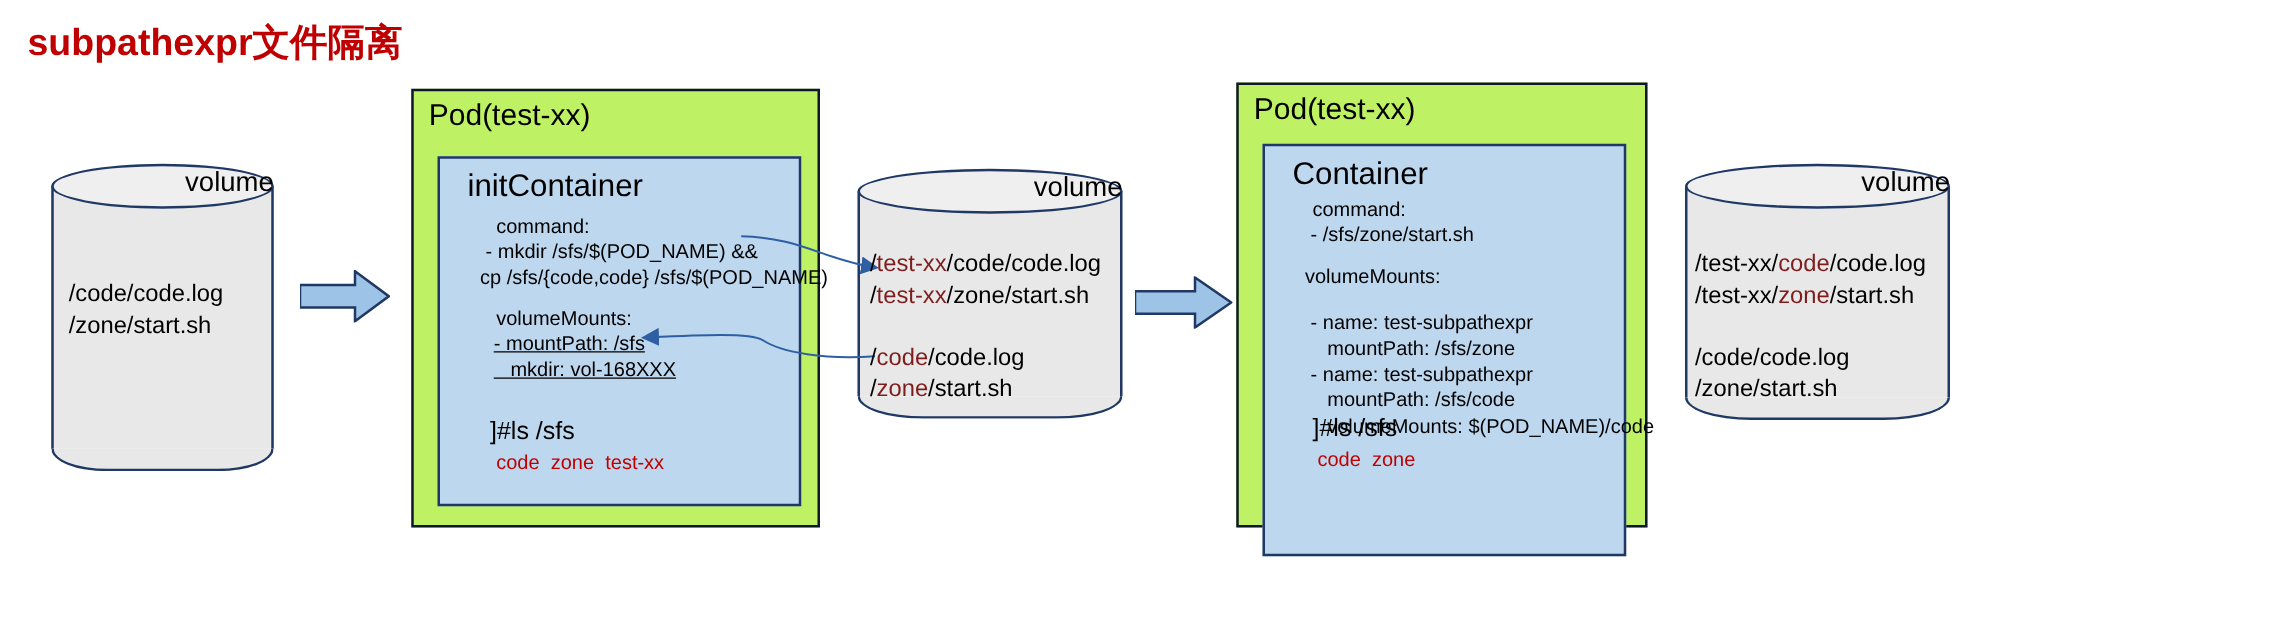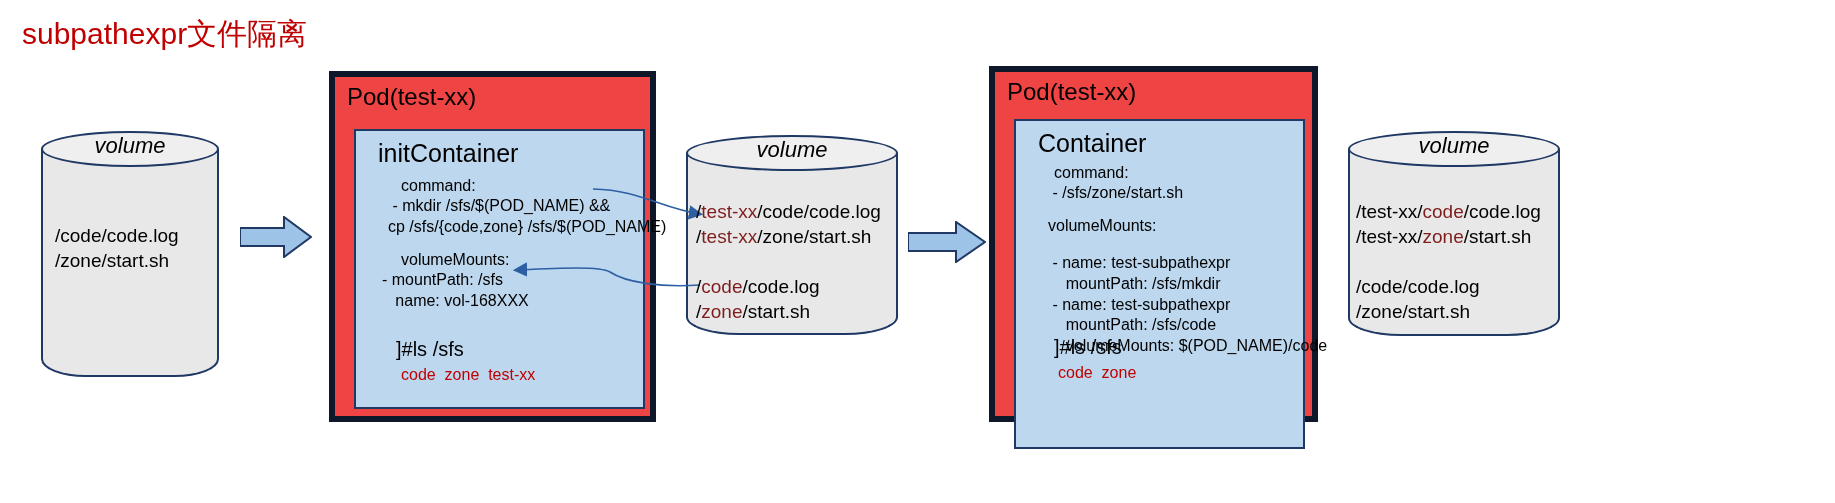--- a/index.html
+++ b/index.html
@@ -6,21 +6,21 @@
   body{
     width:1835px;height:503px;background:#ffffff;
     font-family:"Liberation Sans","DejaVu Sans",sans-serif;
     position:relative;overflow:hidden;
   }
   .stage{position:absolute;left:0;top:0;width:1835px;height:503px;}
 
   
   .title{
     position:absolute;left:22px;top:14px;
-    font-size:30px;color:#C00000;letter-spacing:0px;white-space:nowrap;
+    font-size:30px;color:#C00000;letter-spacing:0px;white-space:nowrap;font-weight:bold;
   }
 
   
   .cyl{position:absolute;}
   .cyl .body{
     position:absolute;left:0;top:18px;width:100%;height:calc(100% - 36px);
     background:#E8E8E8;border-left:2px solid #1F3864;border-right:2px solid #1F3864;
     box-sizing:border-box;
   }
   .cyl .bottom{
@@ -29,31 +29,31 @@
     background:#E8E8E8;box-sizing:border-box;border-top:none;
     clip-path:inset(50% 0 0 0);
   }
   .cyl .top{
     position:absolute;left:0;top:0;width:100%;height:36px;
     border:2px solid #1F3864;border-radius:50%;
     background:#EFEFEF;box-sizing:border-box;
   }
   .cyl .caption{
     position:absolute;left:0;top:2px;width:100%;
-    text-align:center;font-size:22px;color:#000;z-index:3;font-style:italic;
+    text-align:right;font-size:22px;color:#000;z-index:3;
   }
   .cyl .lines{
     position:absolute;left:14px;width:calc(100% - 20px);
     font-size:19px;color:#000;line-height:1.32;z-index:3;white-space:nowrap;
   }
   .rd{color:#7f1d1d;}
 
   
   .pod{
-    position:absolute;border:6px solid #0f172a;background:#ef4444;box-sizing:border-box;
+    position:absolute;border:2px solid #0f172a;background:#bef264;box-sizing:border-box;
   }
   .pod-title{
     position:absolute;left:12px;top:6px;font-size:24px;color:#000;white-space:nowrap;
   }
   .container-box{
     position:absolute;background:#BDD7EE;border:2px solid #1F3864;box-sizing:border-box;padding-left:44px;
   }
   .container-title{
     position:absolute;left:22px;top:8px;font-size:25px;color:#000;white-space:nowrap;
   }
@@ -97,24 +97,24 @@
       <path d="M0,12 L44,12 L44,1 L71,21 L44,41 L44,30 L0,30 Z" fill="#9DC3E6" stroke="#1F3864" stroke-width="2"></path>
     </svg>
   </div>
 
   <div class="pod" style="left:329px;top:71px;width:327px;height:351px;">
     <div class="pod-title">Pod(test-xx)</div>
     <div class="container-box" style="left:19px;top:52px;width:291px;height:280px;">
       <div class="container-title">initContainer</div>
 
       <div class="cblock" style="left:45px;top:45px;">command:</div>
-      <div class="cblock" style="left:32px;top:65px;"><div> - mkdir /sfs/$(POD_NAME) &amp;&amp;</div><div>cp /sfs/{code,zone} /sfs/$(POD_NAME)</div></div>
+      <div class="cblock" style="left:32px;top:65px;"><div> - mkdir /sfs/$(POD_NAME) &amp;&amp;</div><div>cp /sfs/{code,code} /sfs/$(POD_NAME)</div></div>
 
       <div class="cblock" style="left:45px;top:119px;">volumeMounts:</div>
-      <div class="cblock" style="left:26px;top:139px;"><div>- mountPath: /sfs</div><div>   name: vol-168XXX</div></div>
+      <div class="cblock" style="left:43px;top:139px;text-decoration:underline;"><div>- mountPath: /sfs</div><div>   mkdir: vol-168XXX</div></div>
 
       <div class="lscmd" style="left:40px;top:207px;">]#ls /sfs</div>
       <div class="lsout" style="left:45px;top:235px;">code  zone  test-xx</div>
     </div>
   </div>
 
   <div class="cyl" style="left:686px;top:135px;width:212px;height:200px;">
     <div class="body"></div>
     <div class="bottom"></div>
     <div class="top"></div>
@@ -136,21 +136,21 @@
 
   <div class="pod" style="left:989px;top:66px;width:329px;height:356px;">
     <div class="pod-title">Pod(test-xx)</div>
     <div class="container-box" style="left:19px;top:47px;width:291px;height:330px;">
       <div class="container-title">Container</div>
 
       <div class="cblock" style="left:38px;top:42px;">command:</div>
       <div class="cblock" style="left:32px;top:62px;"><div> - /sfs/zone/start.sh</div></div>
 
       <div class="cblock" style="left:32px;top:95px;">volumeMounts:</div>
-      <div class="cblock" style="left:32px;top:115px;margin-top:17px;"><div> - name: test-subpathexpr</div><div>    mountPath: /sfs/mkdir</div><div> - name: test-subpathexpr</div><div>    mountPath: /sfs/code</div><div>    volumeMounts: $(POD_NAME)/code</div></div>
+      <div class="cblock" style="left:32px;top:115px;margin-top:17px;"><div> - name: test-subpathexpr</div><div>    mountPath: /sfs/zone</div><div> - name: test-subpathexpr</div><div>    mountPath: /sfs/code</div><div>    volumeMounts: $(POD_NAME)/code</div></div>
 
       <div class="lscmd" style="left:38px;top:215px;">]#ls /sfs</div>
       <div class="lsout" style="left:42px;top:243px;">code  zone</div>
     </div>
   </div>
 
   <div class="cyl" style="left:1348px;top:131px;width:212px;height:205px;">
     <div class="body"></div>
     <div class="bottom"></div>
     <div class="top"></div>

